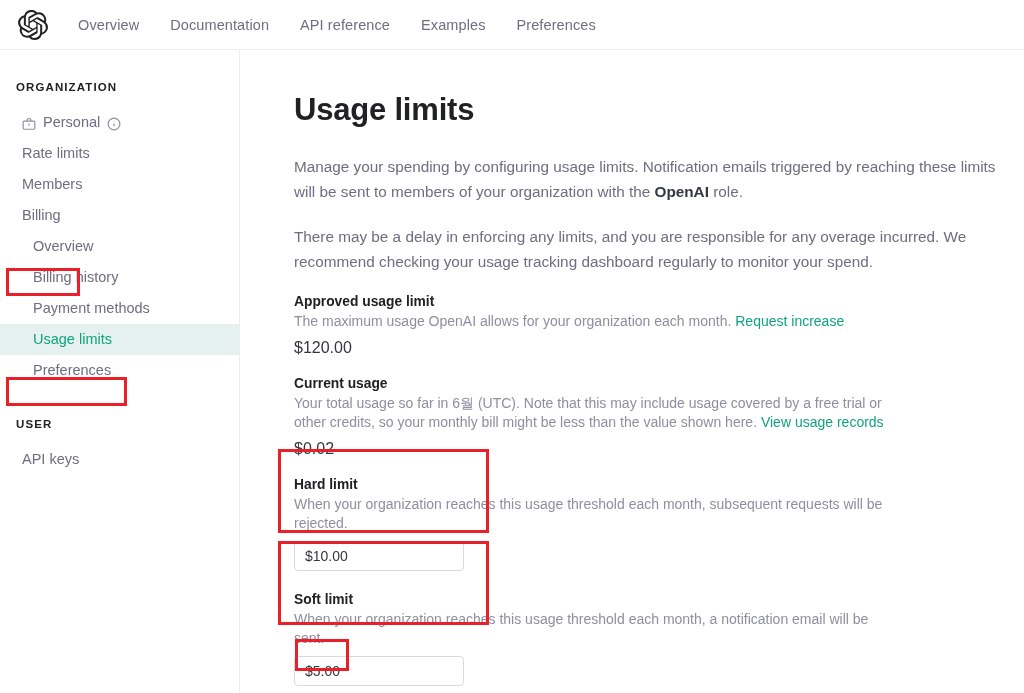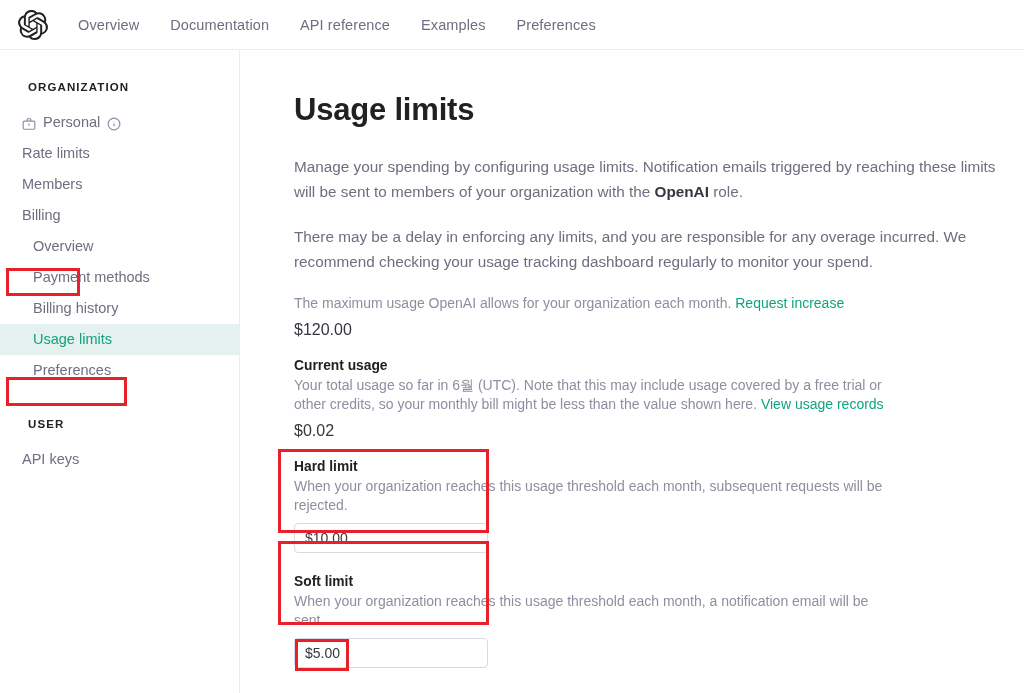--- a/index.html
+++ b/index.html
@@ -41,21 +41,21 @@
     border-right: 1px solid #ececec;
     padding-top: 31px;
     background: #fff;
     position: relative;
   }
   .section-title {
     font-size: 11.5px;
     font-weight: 700;
     letter-spacing: 1.1px;
     color: #202123;
-    padding-left: 28px;
+    padding-left: 16px;
     margin-bottom: 14px;
   }
   .section-title.user { margin-top: 32px; }
   .nav-item {
     font-size: 14.5px;
     color: #6e6e80;
     padding: 7px 0 7px 22px;
     display: flex;
     align-items: flex-end;
     gap: 7px;
@@ -104,21 +104,21 @@
   }
   a.greenlink { color: #10a37f; text-decoration: none; }
   .amount {
     font-size: 16px;
     color: #353740;
     margin: 0 0 19px 0;
   }
 
   .limit-block { margin-bottom: 6px; position: relative; }
   .limit-input {
-    width: 194px;
+    width: 170px;
     height: 30px;
     border: 1px solid #d9d9e3;
     border-radius: 4px;
     font-size: 14px;
     color: #353740;
     padding: 0 10px;
     font-family: "Liberation Sans", sans-serif;
     background: #fff;
     outline: none;
   }
@@ -180,24 +180,24 @@
       <span>Members</span>
     </div>
     <div class="nav-item">
       <span>Billing</span>
     </div>
 
     <div class="nav-item sub">
       <span>Overview</span>
     </div>
     <div class="nav-item sub">
+      <span>Billing history</span>
+    </div>
+    <div class="nav-item sub">
       <span>Payment methods</span>
-    </div>
-    <div class="nav-item sub">
-      <span>Billing history</span>
     </div>
     <div class="nav-item sub active">
       <span>Usage limits</span>
     </div>
     <div class="nav-item sub">
       <span>Preferences</span>
     </div>
 
     <div class="section-title user">USER</div>
     <div class="nav-item">
@@ -207,20 +207,21 @@
 
   <main class="main">
 
     <h1 class="page-title">Usage limits</h1>
 
     <p class="intro"><span>Manage your spending by configuring usage limits. Notification emails triggered by reaching these limits will be sent to members of your organization with the </span><b>OpenAI</b><span> role.</span></p>
 
     <p class="intro">There may be a delay in enforcing any limits, and you are responsible for any overage incurred. We recommend checking your usage tracking dashboard regularly to monitor your spend.</p>
 
     <div>
+      <div class="field-label">Approved usage limit</div>
       <div class="field-desc"><span>The maximum usage OpenAI allows for your organization each month.</span> <a class="greenlink" href="#">Request increase</a></div>
       <div class="amount">$120.00</div>
     </div>
 
     <div>
       <div class="field-label">Current usage</div>
       <div class="field-desc"><span>Your total usage so far in 6월 (UTC). Note that this may include usage covered by a free trial or other credits, so your monthly bill might be less than the value shown here.</span> <a class="greenlink" href="#">View usage records</a></div>
       <div class="amount">$0.02</div>
     </div>
 

